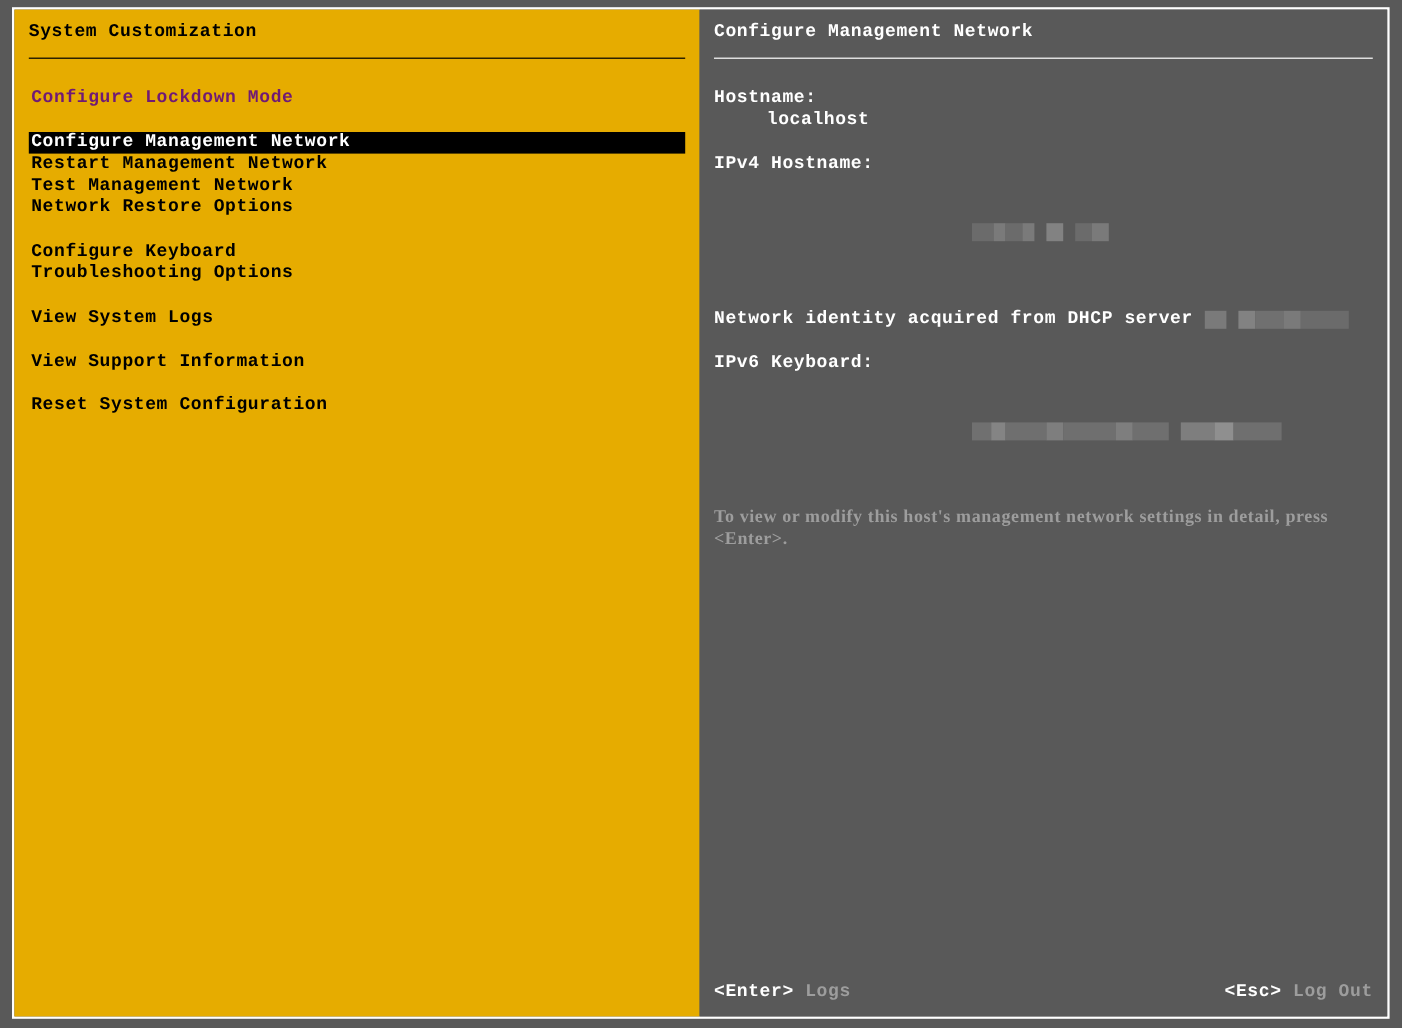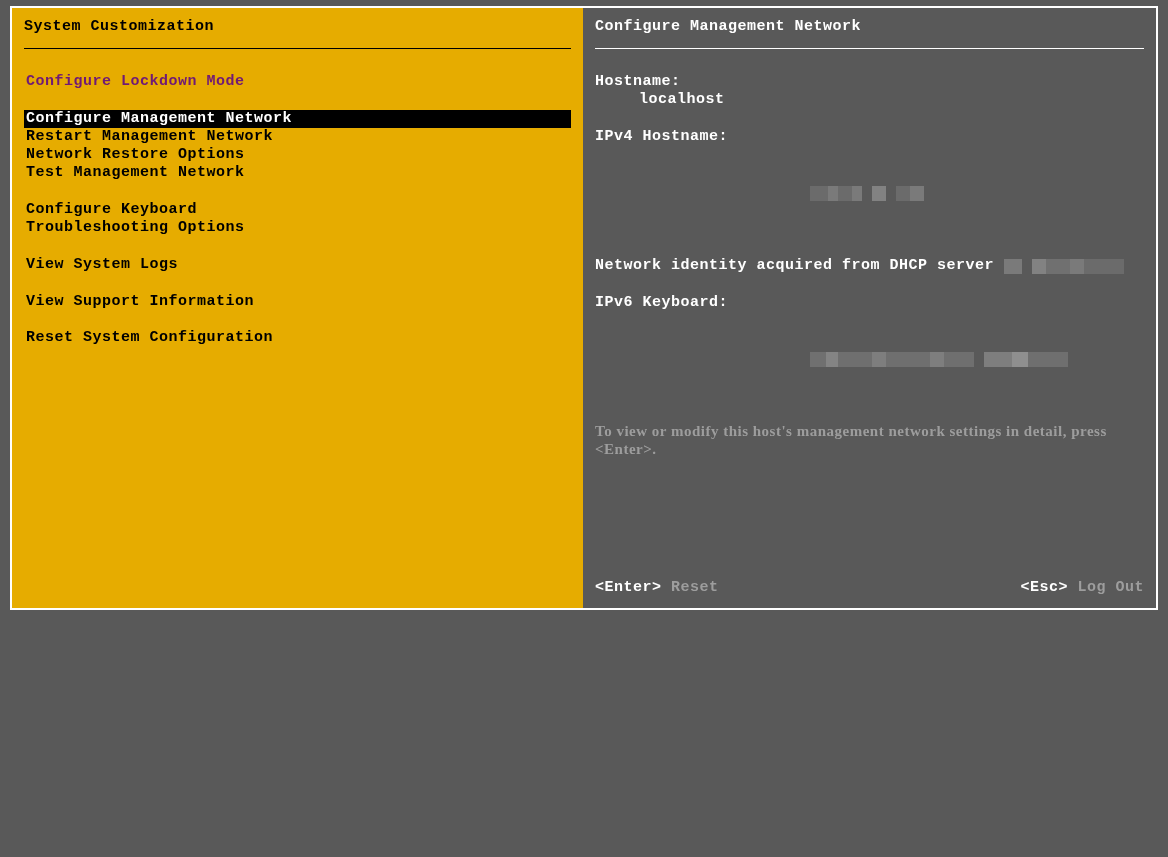--- a/index.html
+++ b/index.html
@@ -11,21 +11,21 @@
     font-size: 15px;
     font-weight: bold;
     letter-spacing: 0.5px;
     overflow: hidden;
   }
   .window {
     position: absolute;
     left: 10px;
     top: 6px;
     width: 1148px;
-    height: 604px;
+    height: 843px;
     border: 2px solid #ffffff;
     display: flex;
   }
   .left-pane {
     width: 571px;
     height: 100%;
     background: #e6ac00;
     color: #000000;
     position: relative;
   }
@@ -93,22 +93,22 @@
 <div class="window">
 
   <div class="left-pane">
     <div class="pane-title">System Customization</div>
     <div class="rule"></div>
     <div class="pane-content" id="menu-list">
         <div class="menu-item disabled">Configure Lockdown Mode</div>
         <div class="blank"></div>
         <div class="menu-item selected">Configure Management Network</div>
         <div class="menu-item">Restart Management Network</div>
+        <div class="menu-item">Test Management Network</div>
         <div class="menu-item">Network Restore Options</div>
-        <div class="menu-item">Test Management Network</div>
         <div class="blank"></div>
         <div class="menu-item">Configure Keyboard</div>
         <div class="menu-item">Troubleshooting Options</div>
         <div class="blank"></div>
         <div class="menu-item">View System Logs</div>
         <div class="blank"></div>
         <div class="menu-item">View Support Information</div>
         <div class="blank"></div>
         <div class="menu-item">Reset System Configuration</div>
       </div>
@@ -139,21 +139,21 @@
         <span class="pixelated">
           <span style="width:16px;background:#707070"></span><span style="width:12px;background:#848484"></span><span style="width:34px;background:#6f6f6f"></span><span style="width:14px;background:#7e7e7e"></span><span style="width:44px;background:#6f6f6f"></span><span style="width:14px;background:#7e7e7e"></span><span style="width:30px;background:#6f6f6f"></span><span style="width:10px;background:transparent"></span><span style="width:28px;background:#7e7e7e"></span><span style="width:16px;background:#8f8f8f"></span><span style="width:40px;background:#6f6f6f"></span>
         </span>
       </div>
       <div class="blank"></div>
       <div class="detail-hint">To view or modify this host's management network settings in detail, press &lt;Enter&gt;.</div>
     </div>
 
     <div class="footer">
       <div>
-        <span>&lt;Enter&gt;</span><span class="dim"> Reset</span>
+        <span>&lt;Enter&gt;</span><span class="dim"> Logs</span>
       </div>
       <div>
         <span>&lt;Esc&gt;</span><span class="dim"> Log Out</span>
       </div>
     </div>
   </div>
 
 </div>
 
 </body></html>

